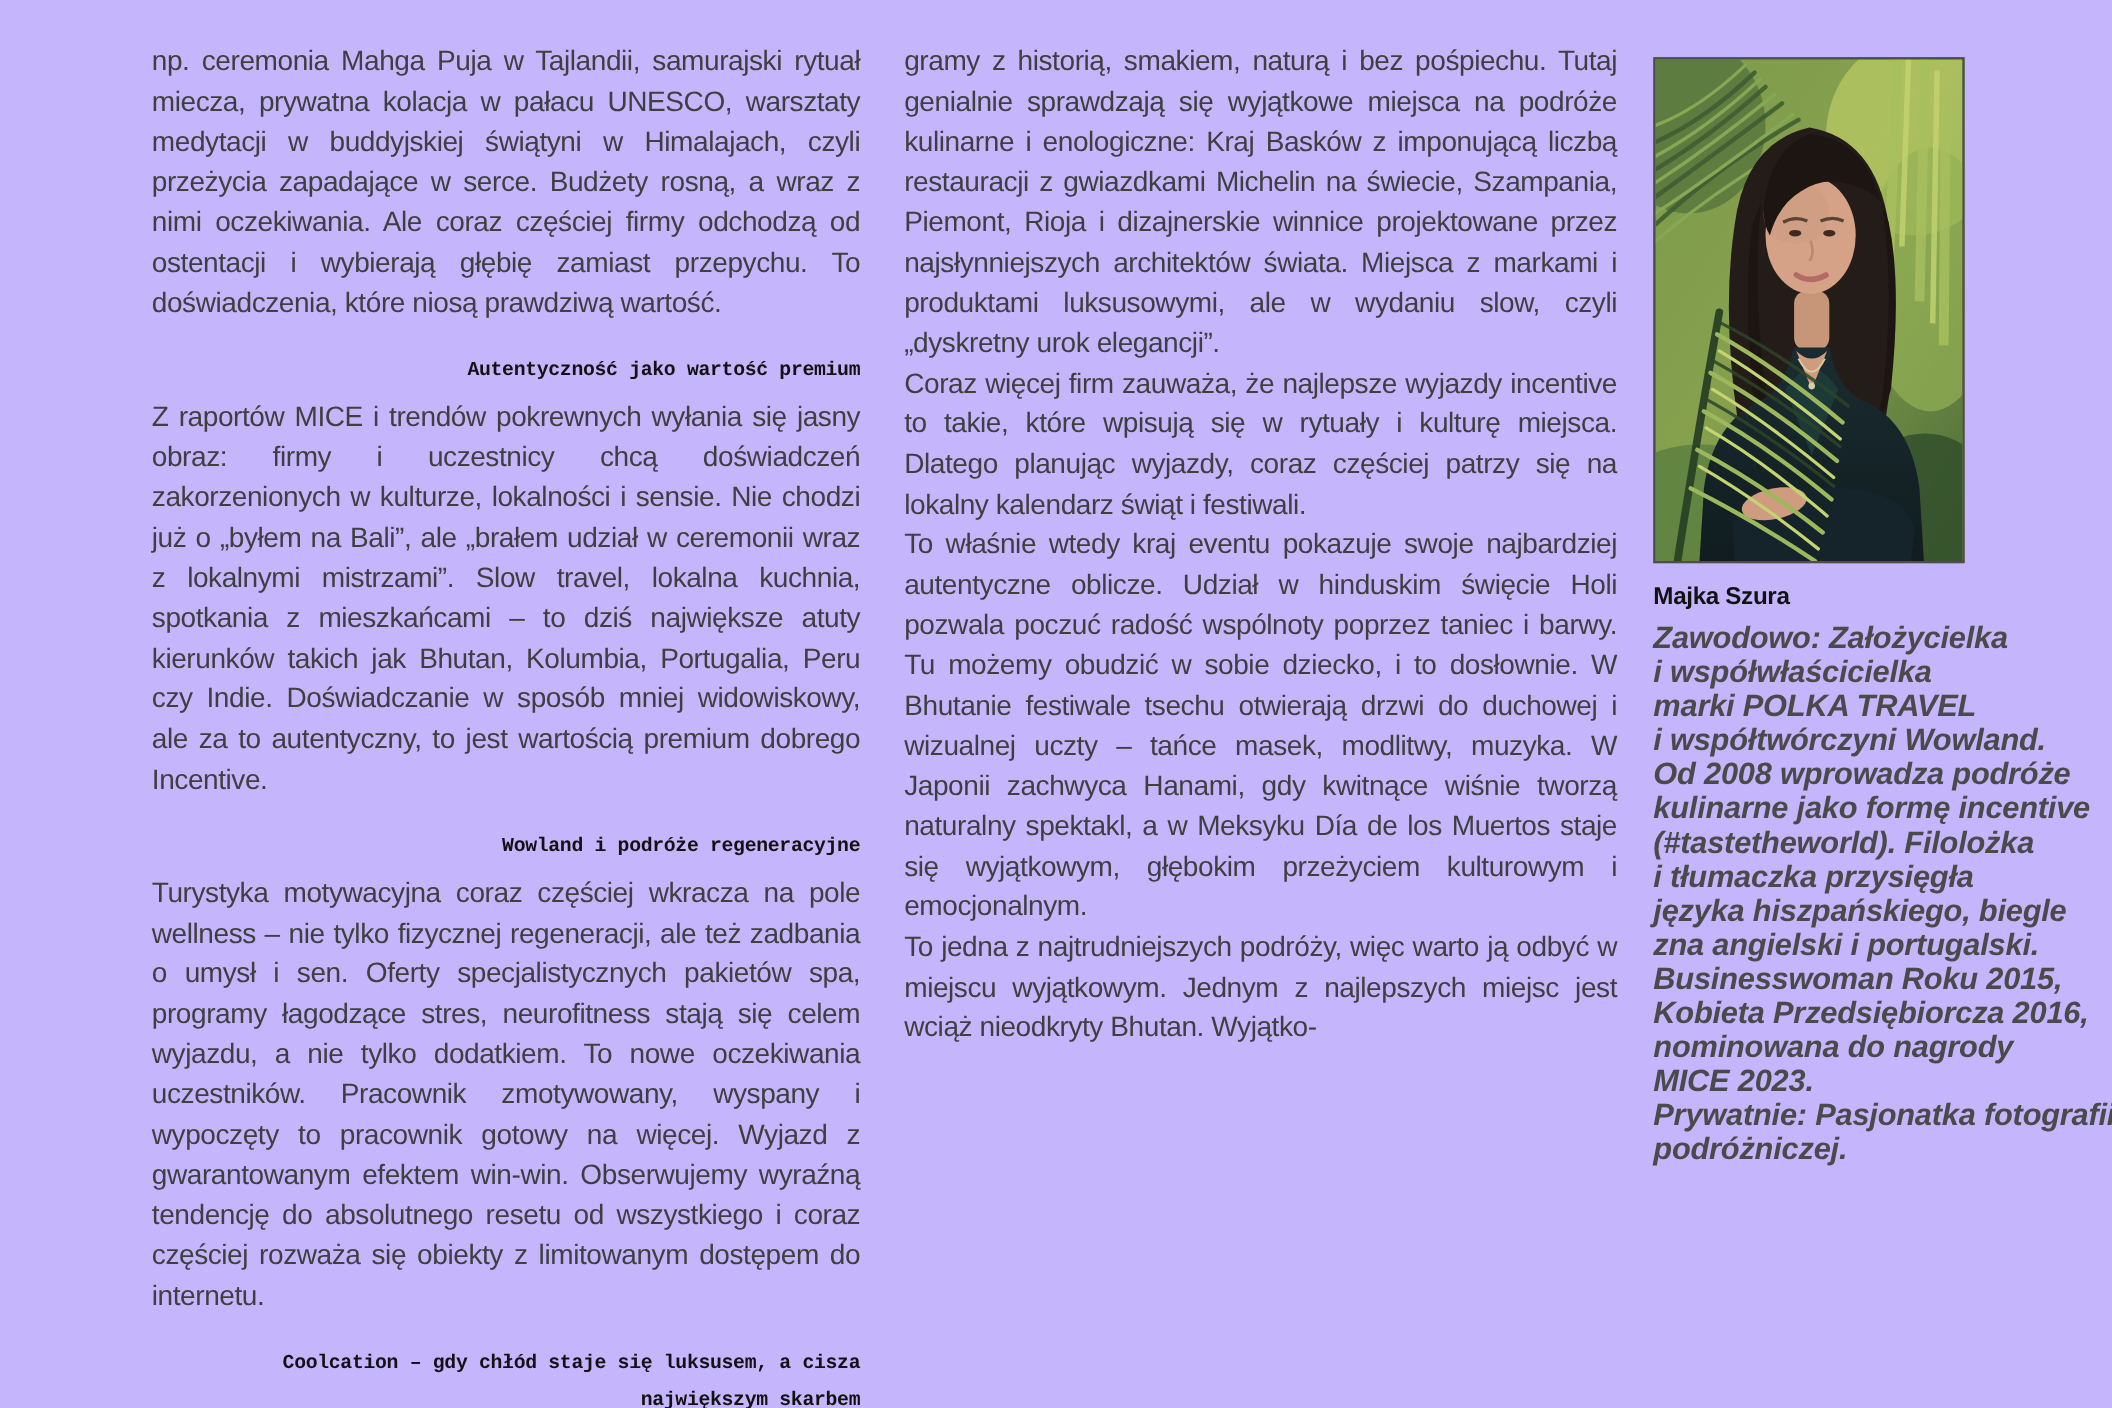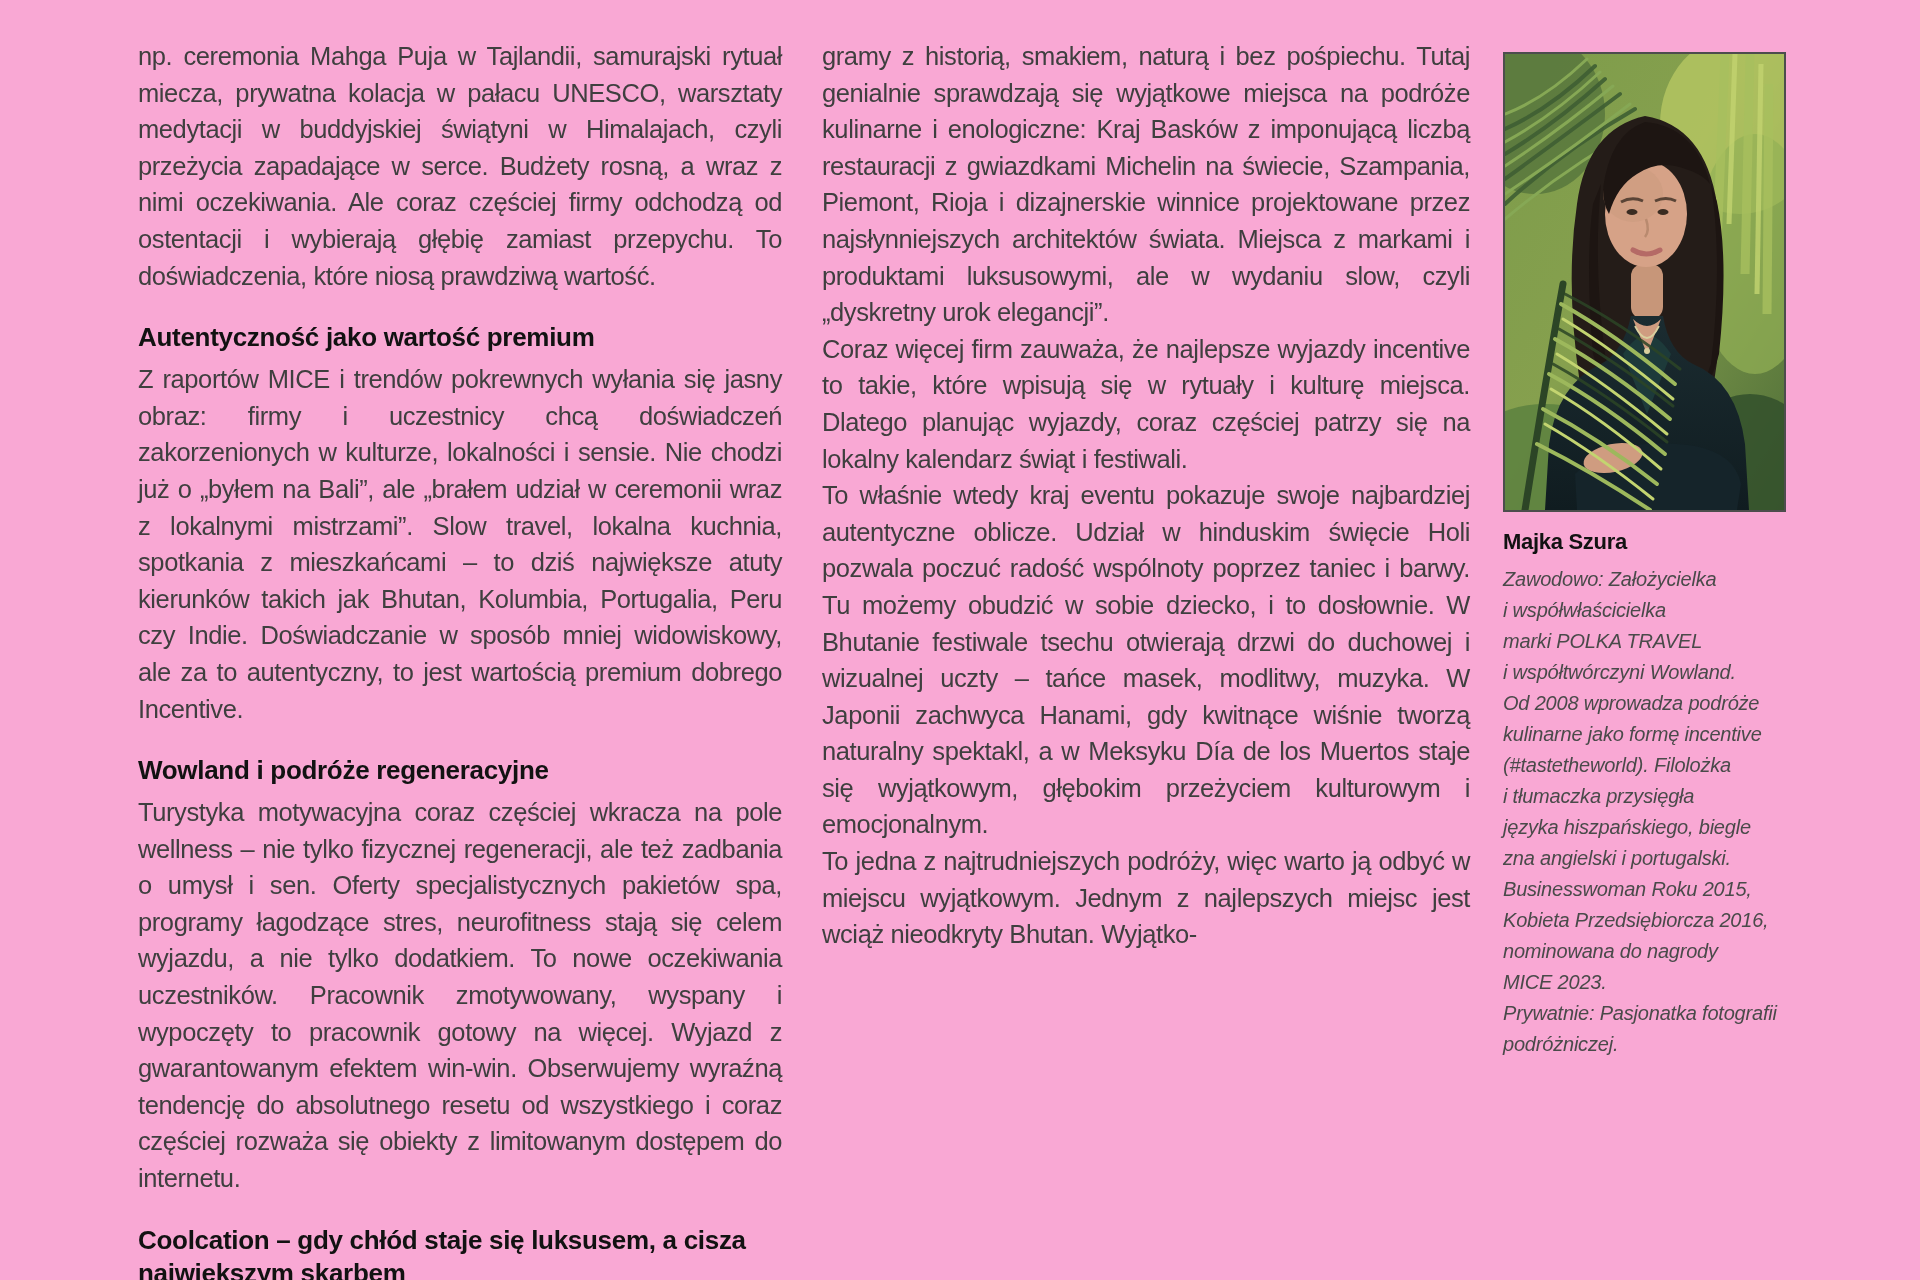--- a/index.html
+++ b/index.html
@@ -5,46 +5,47 @@
   html, body {
     margin: 0;
     padding: 0;
     background: #ffffff;
   }
   .page {
     position: relative;
     width: 1920px;
     height: 1280px;
     overflow: hidden;
-    background: #f9a8d4;
+    background: #c4b5fd;
     font-family: "Liberation Sans", sans-serif;
     color: #3f3f3f;
   }
   .col {
     position: absolute;
     top: 38px;
     font-size: 25.5px;
     line-height: 36.6px;
     letter-spacing: -0.4px;
   }
   .col-left  { left: 138px; width: 644px; }
   .col-mid   { left: 822px; width: 648px; }
   .col p {
     margin: 0;
     text-align: justify;
     text-justify: inter-word;
   }
   .col h3 {
     margin: 27px 0 7px 0;
-    font-size: 26px;
+    font-size: 18px;
     line-height: 33px;
     letter-spacing: -0.3px;
     font-weight: bold;
     color: #121212;
-    text-align: left;
+    text-align: right;
+    font-family: Liberation Mono, monospace;
   }
   .sidebar {
     position: absolute;
     left: 1503px;
     top: 52px;
     width: 287px;
   }
   .photo-frame {
     width: 283px;
     height: 460px;
@@ -58,26 +59,27 @@
     margin-top: 15px;
     font-size: 22px;
     font-weight: bold;
     color: #121212;
     letter-spacing: -0.3px;
     line-height: 30px;
   }
   .author-bio {
     margin-top: 7px;
     width: 330px;
-    font-size: 20px;
+    font-size: 28px;
     font-style: italic;
     line-height: 31px;
     letter-spacing: -0.2px;
     color: #4a4a4a;
     white-space: pre;
+    font-weight: bold;
   }
 </style>
 </head>
 <body>
 
 <div class="page">
 
   <div class="col col-left">
     <p>np. ceremonia Mahga Puja w Tajlandii, samurajski rytuał miecza, prywatna kolacja w pałacu UNESCO, warsztaty medytacji w buddyjskiej świątyni w Himalajach, czyli przeżycia zapadające w serce. Budżety rosną, a wraz z nimi oczekiwania. Ale coraz częściej firmy odchodzą od ostentacji i wybierają głębię zamiast przepychu. To doświadczenia, które niosą prawdziwą wartość.</p>
     <h3>Autentyczność jako wartość premium</h3>

